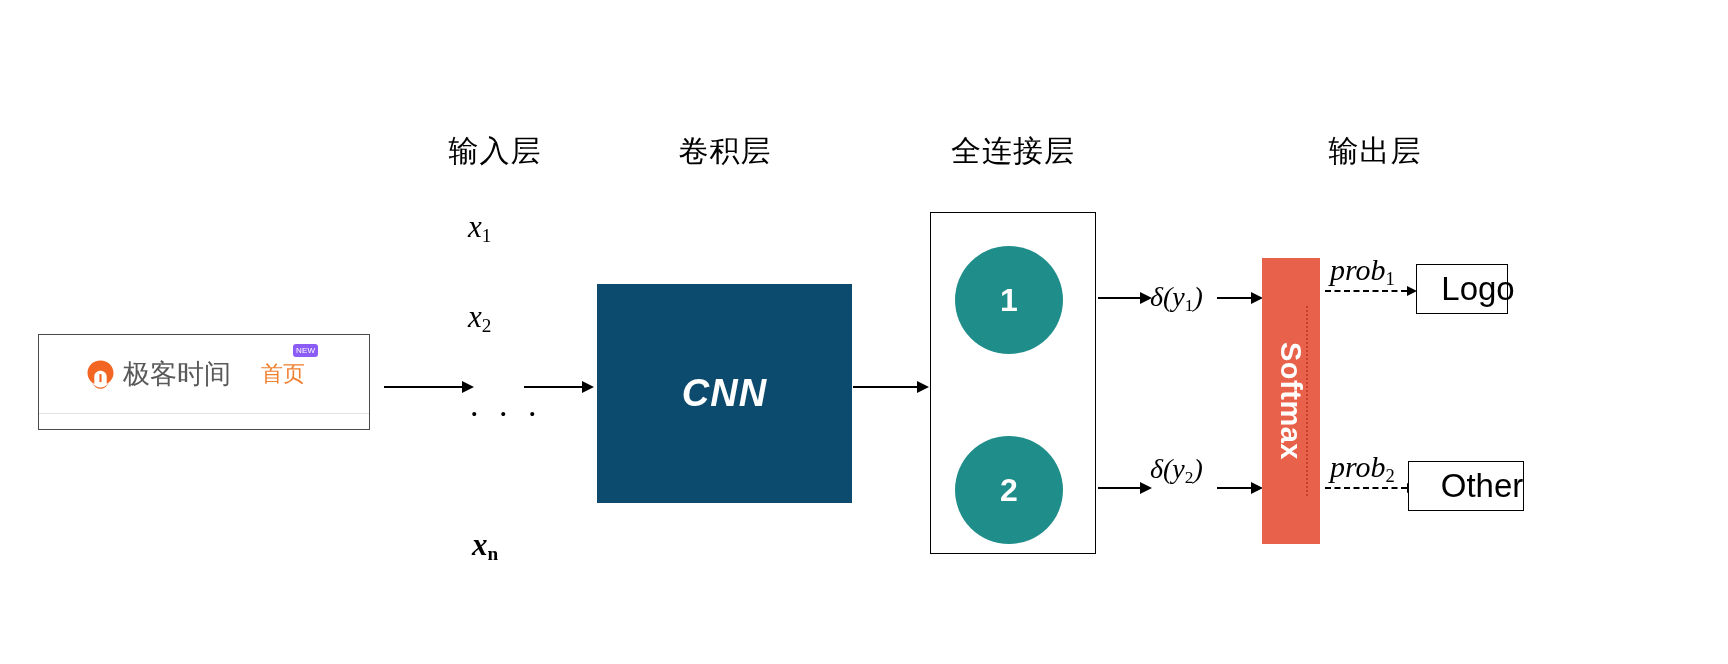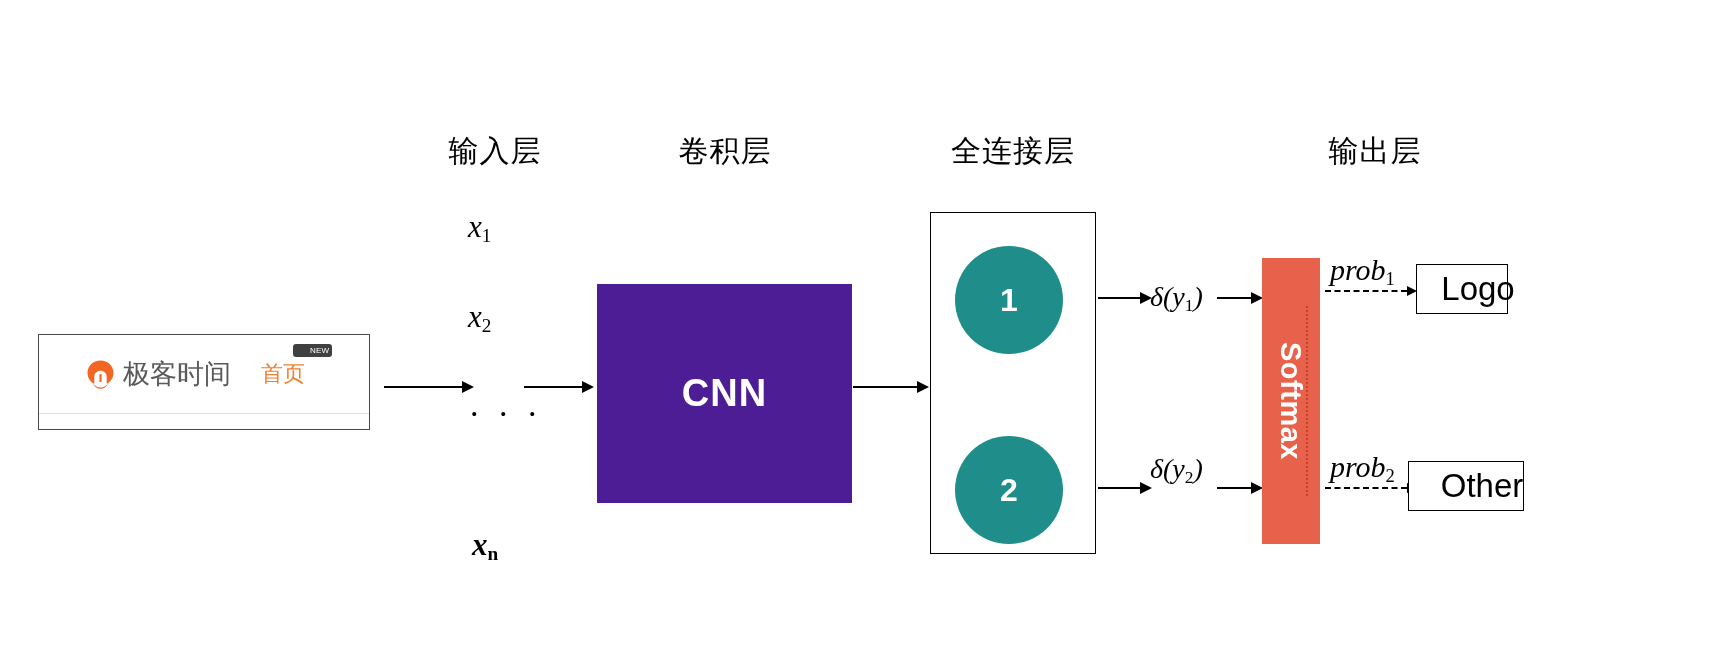--- a/index.html
+++ b/index.html
@@ -82,25 +82,25 @@
   }
   .gt-nav-label {
     font-family: "Liberation Sans", "DejaVu Sans", sans-serif;
     font-size: 22px;
     color: #f08030;
   }
   .gt-badge {
     position: absolute;
     left: 32px;
     top: -15px;
-    background: #404040;
+    background: #8b5cf6;
     color: #ffffff;
     font-size: 8px;
     line-height: 11px;
-    padding: 1px 3px 1px 17px;
+    padding: 1px 3px 1px 3px;
     border-radius: 3px;
     font-family: "Liberation Sans", "DejaVu Sans", sans-serif;
     letter-spacing: 0.2px;
     text-align: right;
   }
 
   
   .math {
     font-family: "Liberation Serif", "DejaVu Serif", serif;
     font-style: italic;
@@ -145,21 +145,22 @@
     border-top: 5.5px solid transparent;
     border-bottom: 5.5px solid transparent;
   }
 
   
   .cnn-block {
     left: 597px;
     top: 284px;
     width: 255px;
     height: 219px;
-    background: #4c1d95;
+    background: #0c4a6e;
+    font-style: italic;
   }
   .cnn-label {
     position: absolute;
     left: 0; top: 0;
     width: 100%; height: 100%;
     display: flex;
     align-items: center;
     justify-content: center;
     color: #ffffff;
     font-family: "Liberation Sans", "DejaVu Sans", sans-serif;

